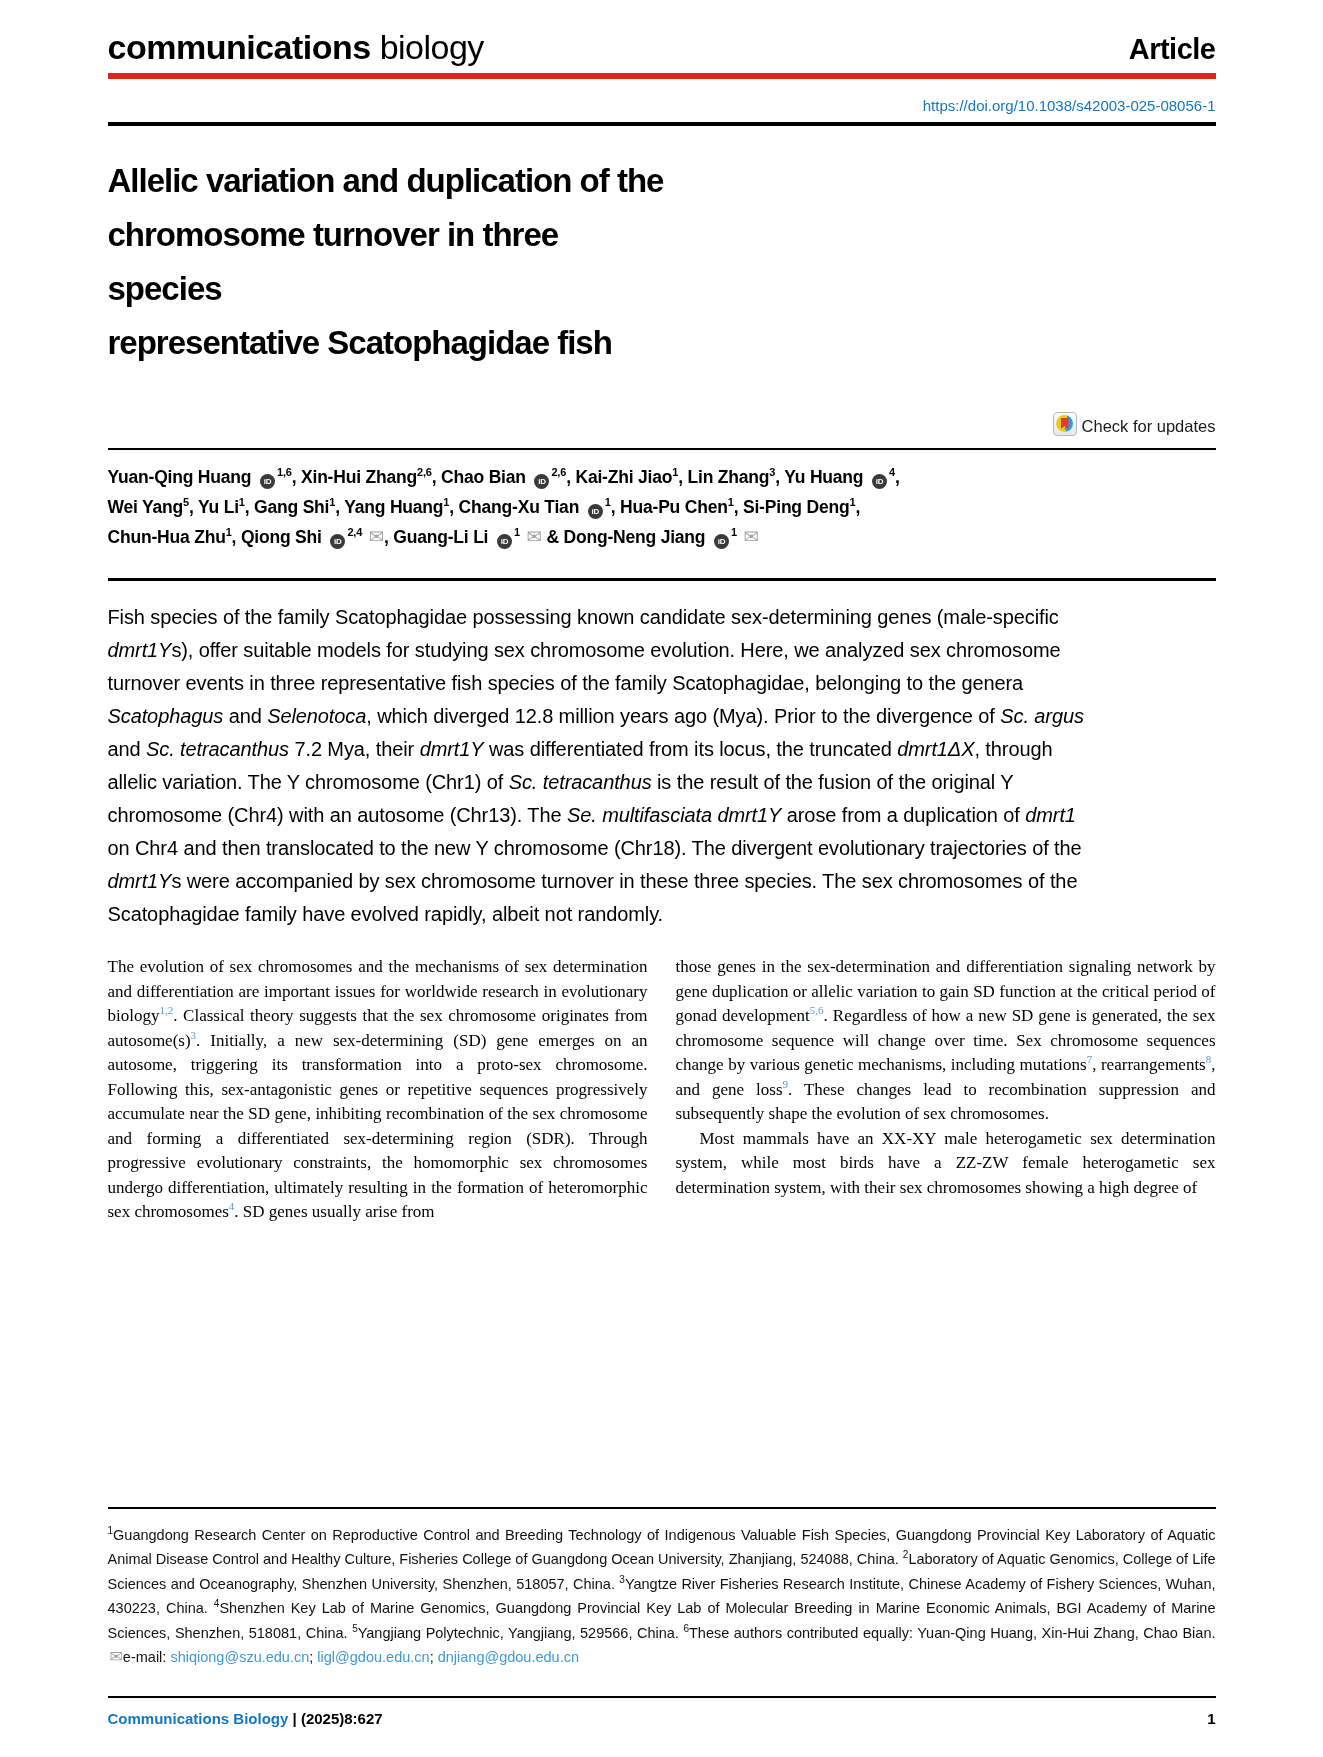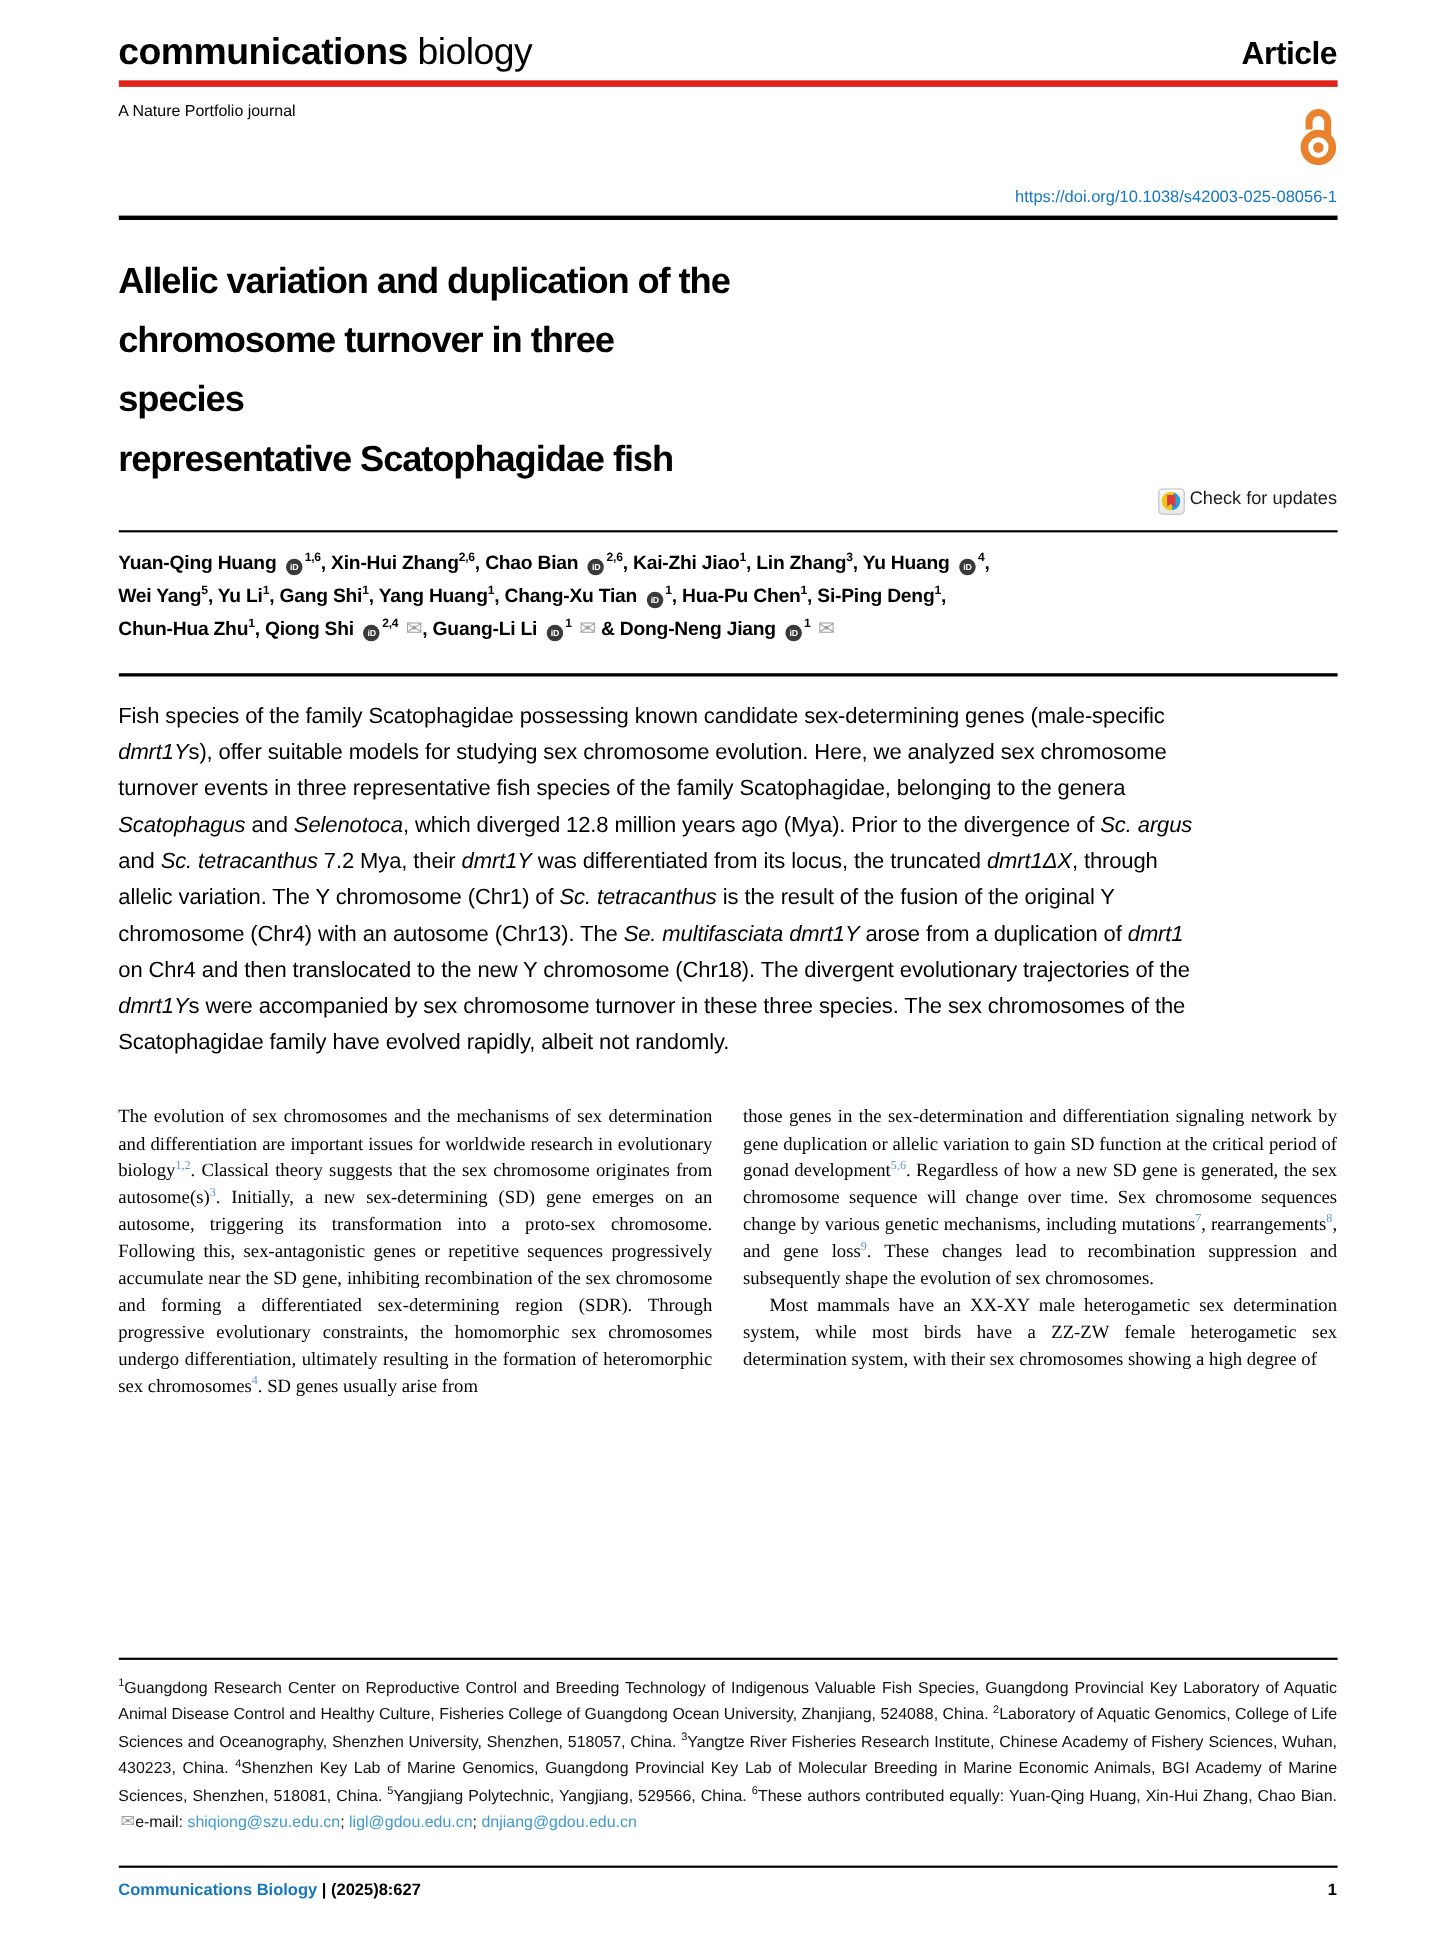--- a/index.html
+++ b/index.html
@@ -31,21 +31,21 @@
   .doi-row { text-align: right; margin-top: 18px; font-size: 15px; }
   .doi-link { color: #1577be; text-decoration: none; cursor: pointer; }
 
   .black-rule-thick { height: 3.5px; background: #000; margin-top: 8px; }
   .black-rule-thin  { height: 2px;   background: #000; margin-top: 12px; }
 
   
   .title { margin-top: 28px; font-size: 33px; font-weight: 700; line-height: 54px; letter-spacing: -1px; }
 
   
-  .check-row { display: flex; justify-content: flex-end; align-items: flex-start; height: 26px; gap: 5px; }
+  .check-row { display: flex; justify-content: flex-end; align-items: flex-end; margin-top: 40px; height: 26px; gap: 5px; }
   .check-badge-icon {
     width: 24px; height: 24px; border: 1px solid #b9b9b9; border-radius: 4px;
     background: linear-gradient(#fbfbfb, #e8e8e8);
     display: inline-flex; align-items: center; justify-content: center;
   }
   .check-badge-circle {
     width: 17px; height: 17px; border-radius: 50%;
     background: conic-gradient(from 20deg, #2a9fd8 0 42%, #f2c71d 42% 100%);
     display: flex; align-items: center; justify-content: center;
   }
@@ -67,21 +67,21 @@
   }
   .mail-icon { color: #a0a0a0; font-weight: 400; font-size: 1.05em; margin-left: 2px; }
 
   .thick-rule-2 { height: 3.5px; background: #000; margin-top: 26px; }
 
   
   .abstract { margin-top: 20px; font-size: 20px; line-height: 33px; max-width: 995px; letter-spacing: -0.1px; }
 
   
   .body-cols {
-    display: flex; gap: 28px; margin-top: 38px;
+    display: flex; gap: 28px; margin-top: 24px;
     font-family: "Liberation Serif", serif;
     font-size: 17px; line-height: 24.5px; text-align: justify;
     hyphens: auto; -webkit-hyphens: auto;
   }
   .body-col { flex: 1 1 0; }
   .body-col p + p { text-indent: 24px; }
   .body-col sup { color: #5b97cb; font-size: 11px; }
 
   .spacer { flex: 1 1 auto; }
 
@@ -111,30 +111,20 @@
 <div class="page">
 
   <div class="logo-row">
     <div class="journal-logo">
       <span class="bold">communications</span>
       <span class="light">biology</span>
     </div>
     <div class="article-label">Article</div>
   </div>
   <div class="red-rule"></div>
-  <div class="tagline-row">
-    <div class="tagline">A Nature Portfolio journal</div>
-    <div class="oa-icon">
-      <svg width="36" height="54" viewBox="0 0 34 50">
-        <path d="M9.5 19 L9.5 12.5 A8 8 0 0 1 25.5 12.5 L25.5 24" fill="none" stroke="#e8822d" stroke-width="6"></path>
-        <circle cx="17.5" cy="34.5" r="12" fill="none" stroke="#e8822d" stroke-width="6.5"></circle>
-        <circle cx="17.5" cy="34.5" r="4.5" fill="#e8822d"></circle>
-      </svg>
-    </div>
-  </div>
 
   <div class="doi-row">
     <span class="doi-link">https://doi.org/10.1038/s42003-025-08056-1</span>
   </div>
 
   <div class="black-rule-thick"></div>
 
   <h1 class="title">
       <div>Allelic variation and duplication of the</div>
       <div>chromosome turnover in three</div>

